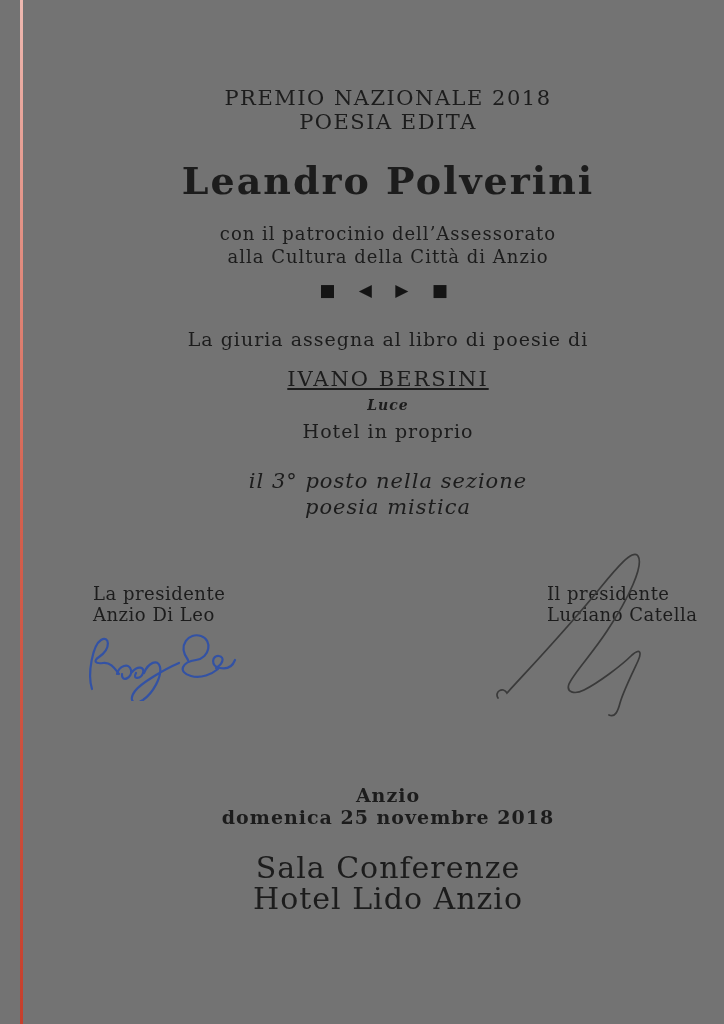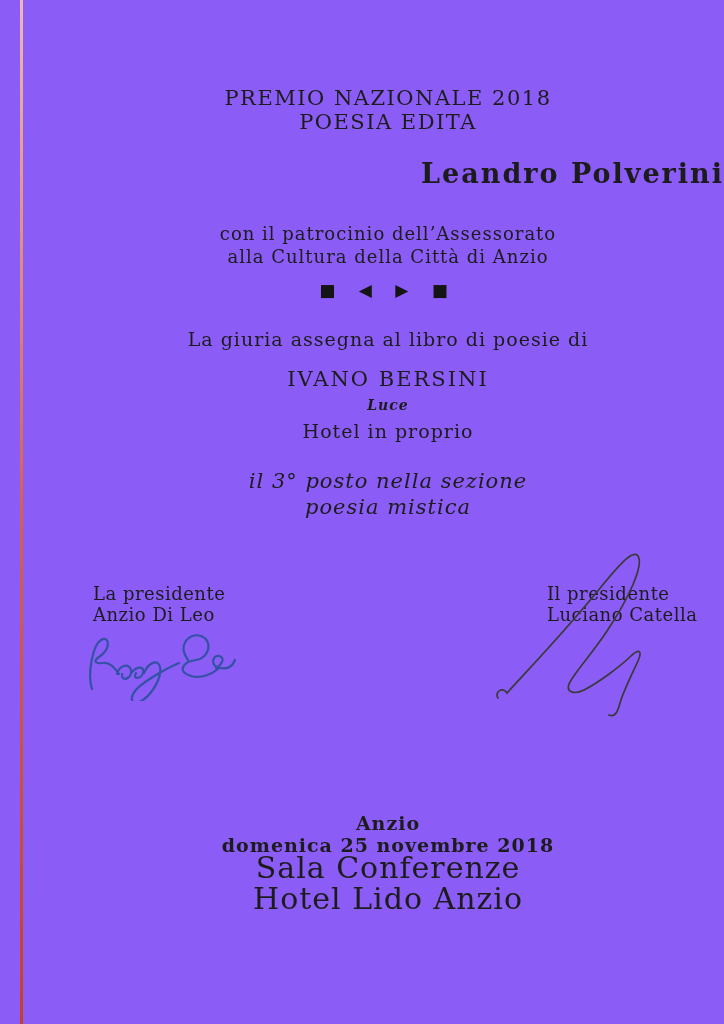--- a/index.html
+++ b/index.html
@@ -1,36 +1,36 @@
 <!DOCTYPE html>
 <html><head>
 <meta charset="utf-8">
 <style>
   html, body { margin: 0; padding: 0; background: #e8e8e8; }
   .page {
     position: relative;
     width: 724px;
     height: 1024px;
-    background: #8b5cf6;
+    background: #737373;
     overflow: hidden;
     font-family: "DejaVu Serif", "Liberation Serif", serif;
     color: #1c1c1c;
   }
   
   .edge-line { position: absolute; left: 20px; top: 0; width: 3px; height: 1024px; }
   
   .content { position: absolute; left: 52px; right: 0; top: 0; bottom: 0; text-align: center; }
   .abs { position: absolute; left: 0; right: 0; }
 
   .header-line   { font-size: 21px; letter-spacing: 1.5px; line-height: 24px; }
-  .award-name    { font-size: 27px; font-weight: bold; letter-spacing: 2px; text-align: right; }
+  .award-name    { font-size: 38px; font-weight: bold; letter-spacing: 2px; }
   .patronage     { font-size: 18px; letter-spacing: 1px; line-height: 23px; }
   .symbols       { font-size: 17px; letter-spacing: 9px; color: #141414; }
   .jury          { font-size: 19px; letter-spacing: 1px; }
-  .book-author   { font-size: 21px; letter-spacing: 2px; line-height: 26px; }
+  .book-author   { font-size: 21px; letter-spacing: 2px; line-height: 26px; text-decoration: underline; }
   .book-title    { font-size: 14px; font-weight: bold; font-style: italic; letter-spacing: 1px; line-height: 26px; }
   .book-edition  { font-size: 19px; letter-spacing: 1px; line-height: 26px; }
   .award-line    { font-size: 21px; font-style: italic; letter-spacing: 1px; line-height: 26px; }
   .sig-block     { position: absolute; text-align: left; font-size: 18px; letter-spacing: 0.5px; line-height: 21px; }
   .footer-bold   { font-size: 19px; font-weight: bold; letter-spacing: 1px; line-height: 22px; }
   .venue         { font-size: 30px; letter-spacing: 1px; line-height: 31px; }
   .sig-svg       { position: absolute; }
 </style>
 </head>
 <body>
@@ -70,21 +70,21 @@
       <div class="book-author">IVANO BERSINI</div>
       <div class="book-title">Luce</div>
       <div class="book-edition">Hotel in proprio</div>
     </div>
 
     <div class="abs" style="top:468px">
       <div class="award-line">il 3° posto nella sezione</div>
       <div class="award-line">poesia mistica</div>
     </div>
 
-    <div class="abs" style="top:812px">
+    <div class="abs" style="top:784px">
       <div class="footer-bold">Anzio</div>
       <div class="footer-bold">domenica 25 novembre 2018</div>
     </div>
 
     <div class="abs" style="top:852px">
       <div class="venue">Sala Conferenze</div>
       <div class="venue">Hotel Lido Anzio</div>
     </div>
 
   </div>

